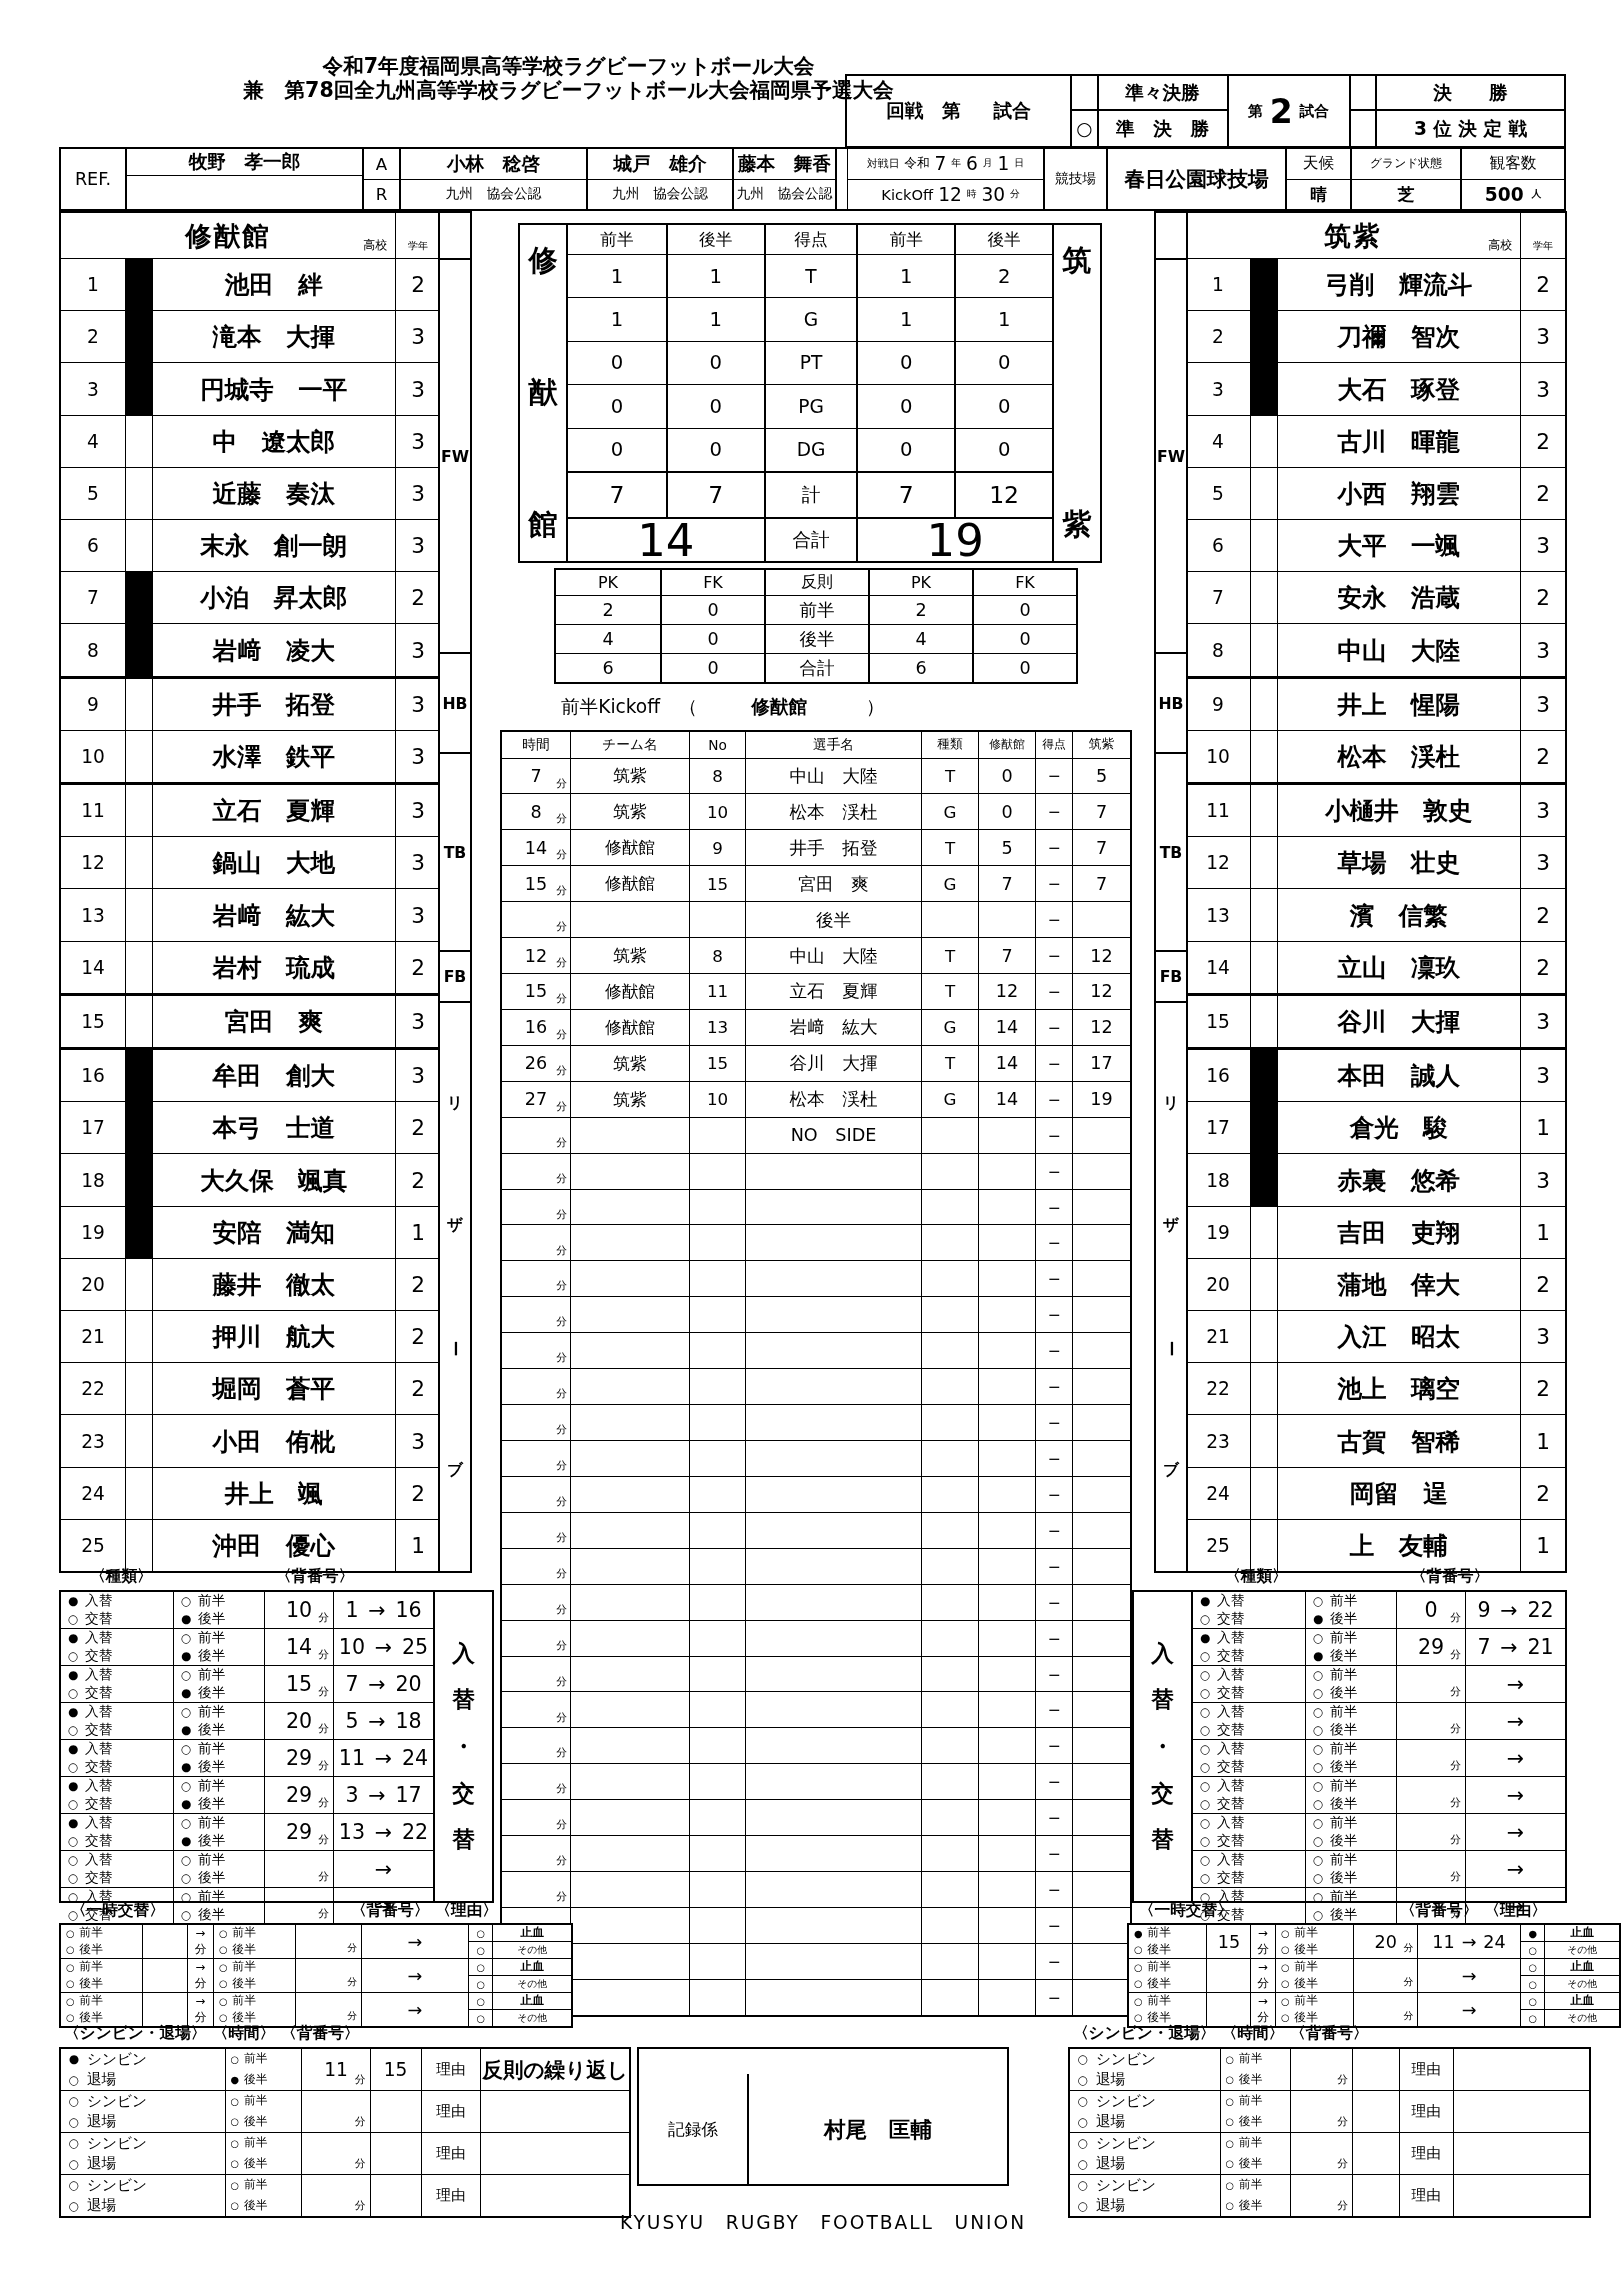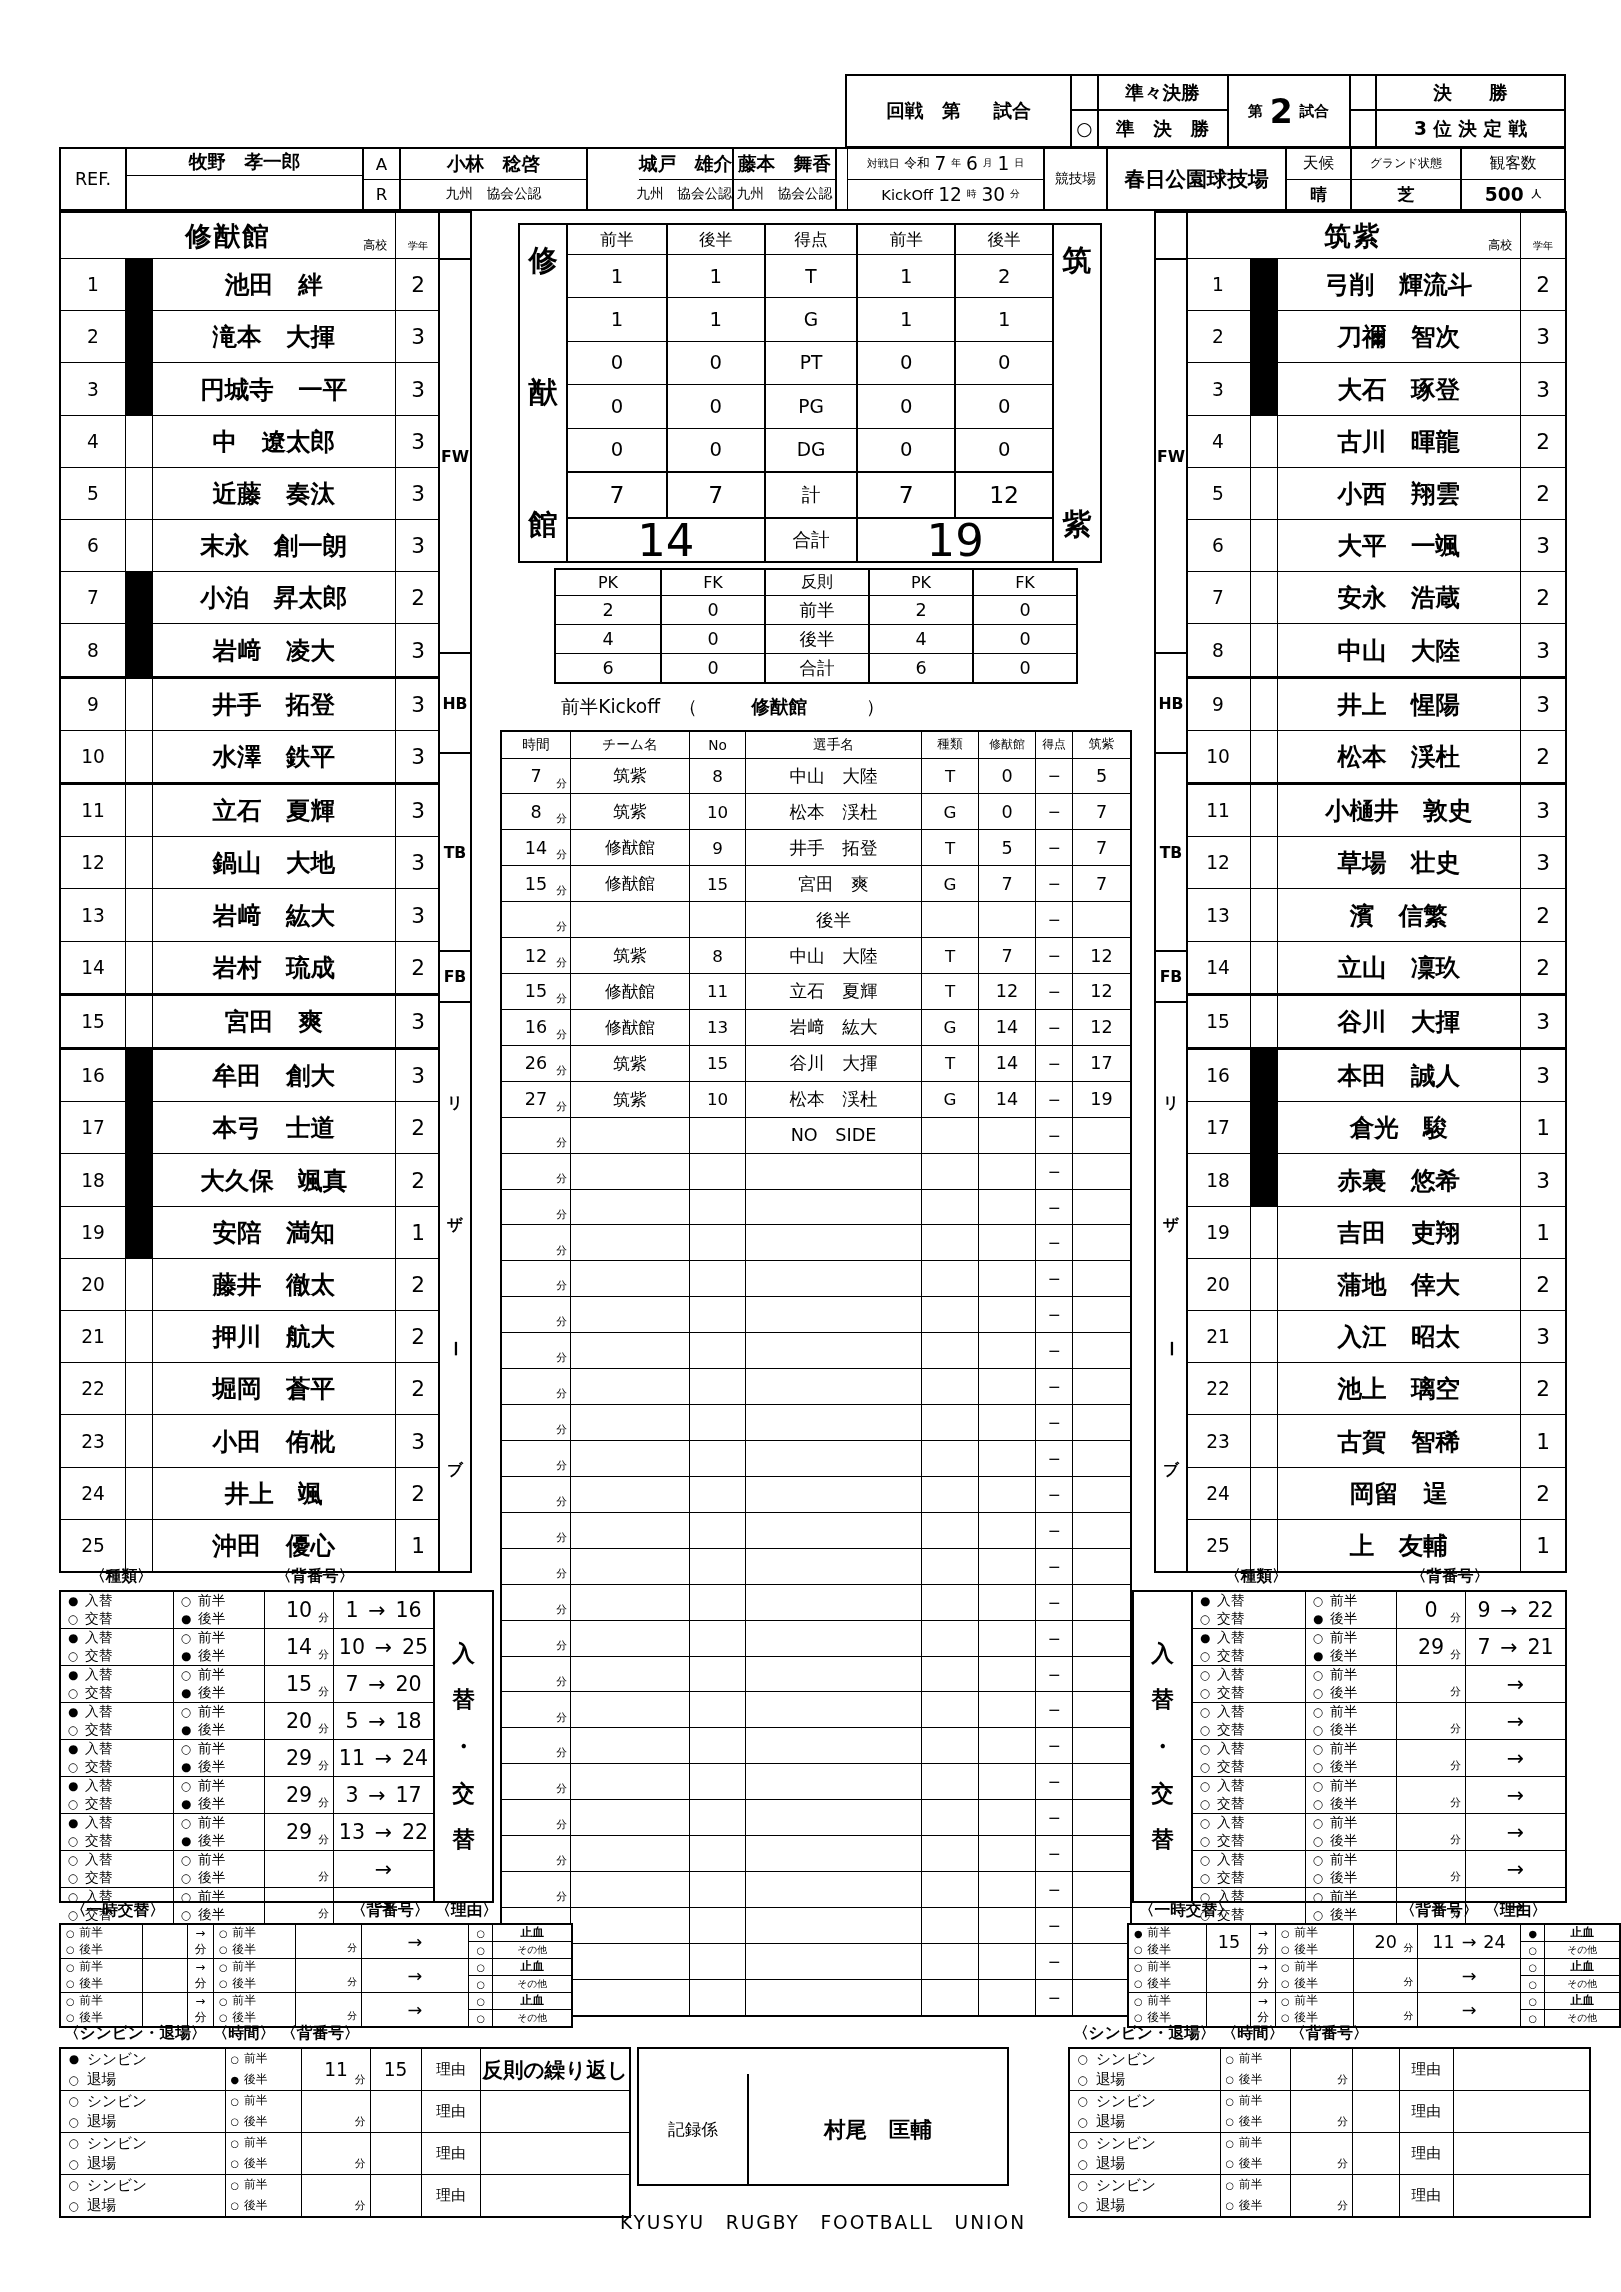--- a/index.html
+++ b/index.html
@@ -173,20 +173,24 @@
   .of-row:first-child{border-top:none;}
   .of-label{width:110px;display:flex;align-items:center;justify-content:center;border-right:2px solid #000;box-sizing:border-box;}
   .of-name{flex:1;display:flex;align-items:center;justify-content:center;font-size:21.6px;font-weight:600;}
   #union{left:588px;top:2210px;width:470px;text-align:center;font-size:18.6px;letter-spacing:2px;}
 </style>
 </head>
 <body>
 
 <div id="sheet">
 
+  <div id="title" class="abs">
+    <div>令和7年度福岡県高等学校ラグビーフットボール大会</div>
+    <div>兼　第78回全九州高等学校ラグビーフットボール大会福岡県予選大会</div>
+  </div>
 
   <div id="roundbox" class="abs">
     <div id="rb-c1" class="c">
       <span>回戦　第</span>
       <span>試合</span>
     </div>
     <div class="c bl bb"></div>
     <div class="c bl bb">準々決勝</div>
     <div id="rb-no" class="c bl">
       <span class="small">第</span>
@@ -209,21 +213,21 @@
           <div class="off-cert">九州　協会公認</div>
         </div>
         <div class="ar-cell">
           <div>A</div>
           <div>R</div>
         </div>
         <div class="off-cell" style="width:185px;">
           <div class="off-name">小林　稔啓</div>
           <div class="off-cert">九州　協会公認</div>
         </div>
-        <div class="off-cell" style="width:144px;align-items:flex-end;">
+        <div class="off-cell" style="width:144px;">
           <div class="off-name">城戸　雄介</div>
           <div class="off-cert">九州　協会公認</div>
         </div>
         <div class="off-cell" style="width:101px;">
           <div class="off-name">藤本　舞香</div>
           <div class="off-cert">九州　協会公認</div>
         </div>
       </div>
     <div class="ref-info">
       <div class="ri-dt">

